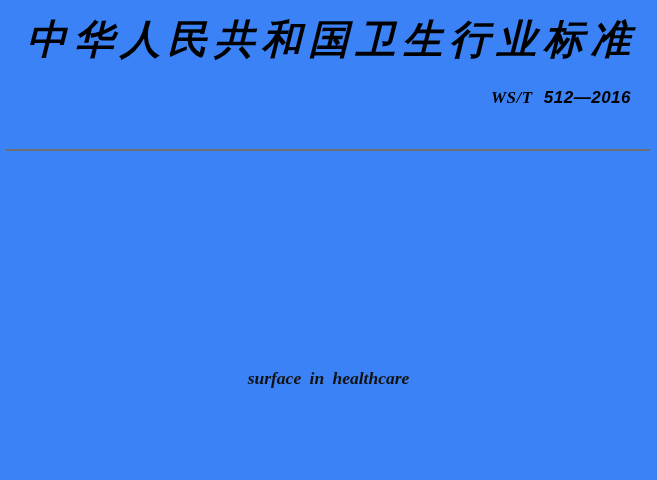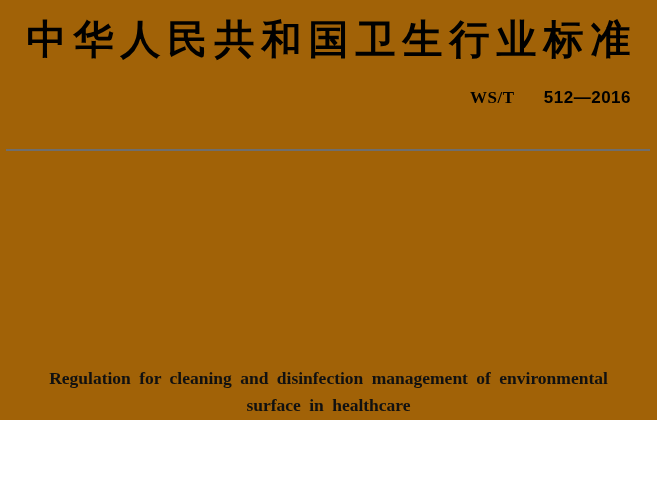--- a/index.html
+++ b/index.html
@@ -3,25 +3,26 @@
 <meta charset="utf-8">
 <style>
   html, body {
     margin: 0;
     padding: 0;
     background: #ffffff;
   }
   .page {
     position: relative;
     width: 657px;
-    height: 420px;
-    background: #a16207;
+    height: 480px;
+    background: #3b82f6;
     overflow: hidden;
     color: #000000;
     font-family: "Liberation Sans", sans-serif;
+    font-style: italic;
   }
   .std-category-title {
     position: absolute;
     top: 16px;
     left: 0;
     right: 0;
     text-align: center;
     font-size: 40px;
     font-weight: bold;
     letter-spacing: 7px;
@@ -37,21 +38,21 @@
     font-size: 17px;
     font-weight: bold;
     white-space: nowrap;
     letter-spacing: 0.5px;
   }
   .std-number .code-prefix {
     font-family: "Liberation Serif", serif;
   }
   .std-number .code-number {
     font-family: "Liberation Sans", sans-serif;
-    margin-left: 24px;
+    margin-left: 6px;
   }
   .header-rule {
     position: absolute;
     top: 149px;
     left: 6px;
     right: 7px;
     height: 2px;
     background: #6e6e6e;
   }
   .main-title-zh {
@@ -91,17 +92,16 @@
 
   <div class="std-number">
     <span class="code-prefix">WS/T</span>
     <span class="code-number">512—2016</span>
   </div>
 
   <div class="header-rule"></div>
 
 
   <div class="title-en">
-    <div>Regulation for cleaning and disinfection management of environmental</div>
     <div>surface in healthcare</div>
   </div>
 
 </div>
 
 </body></html>

